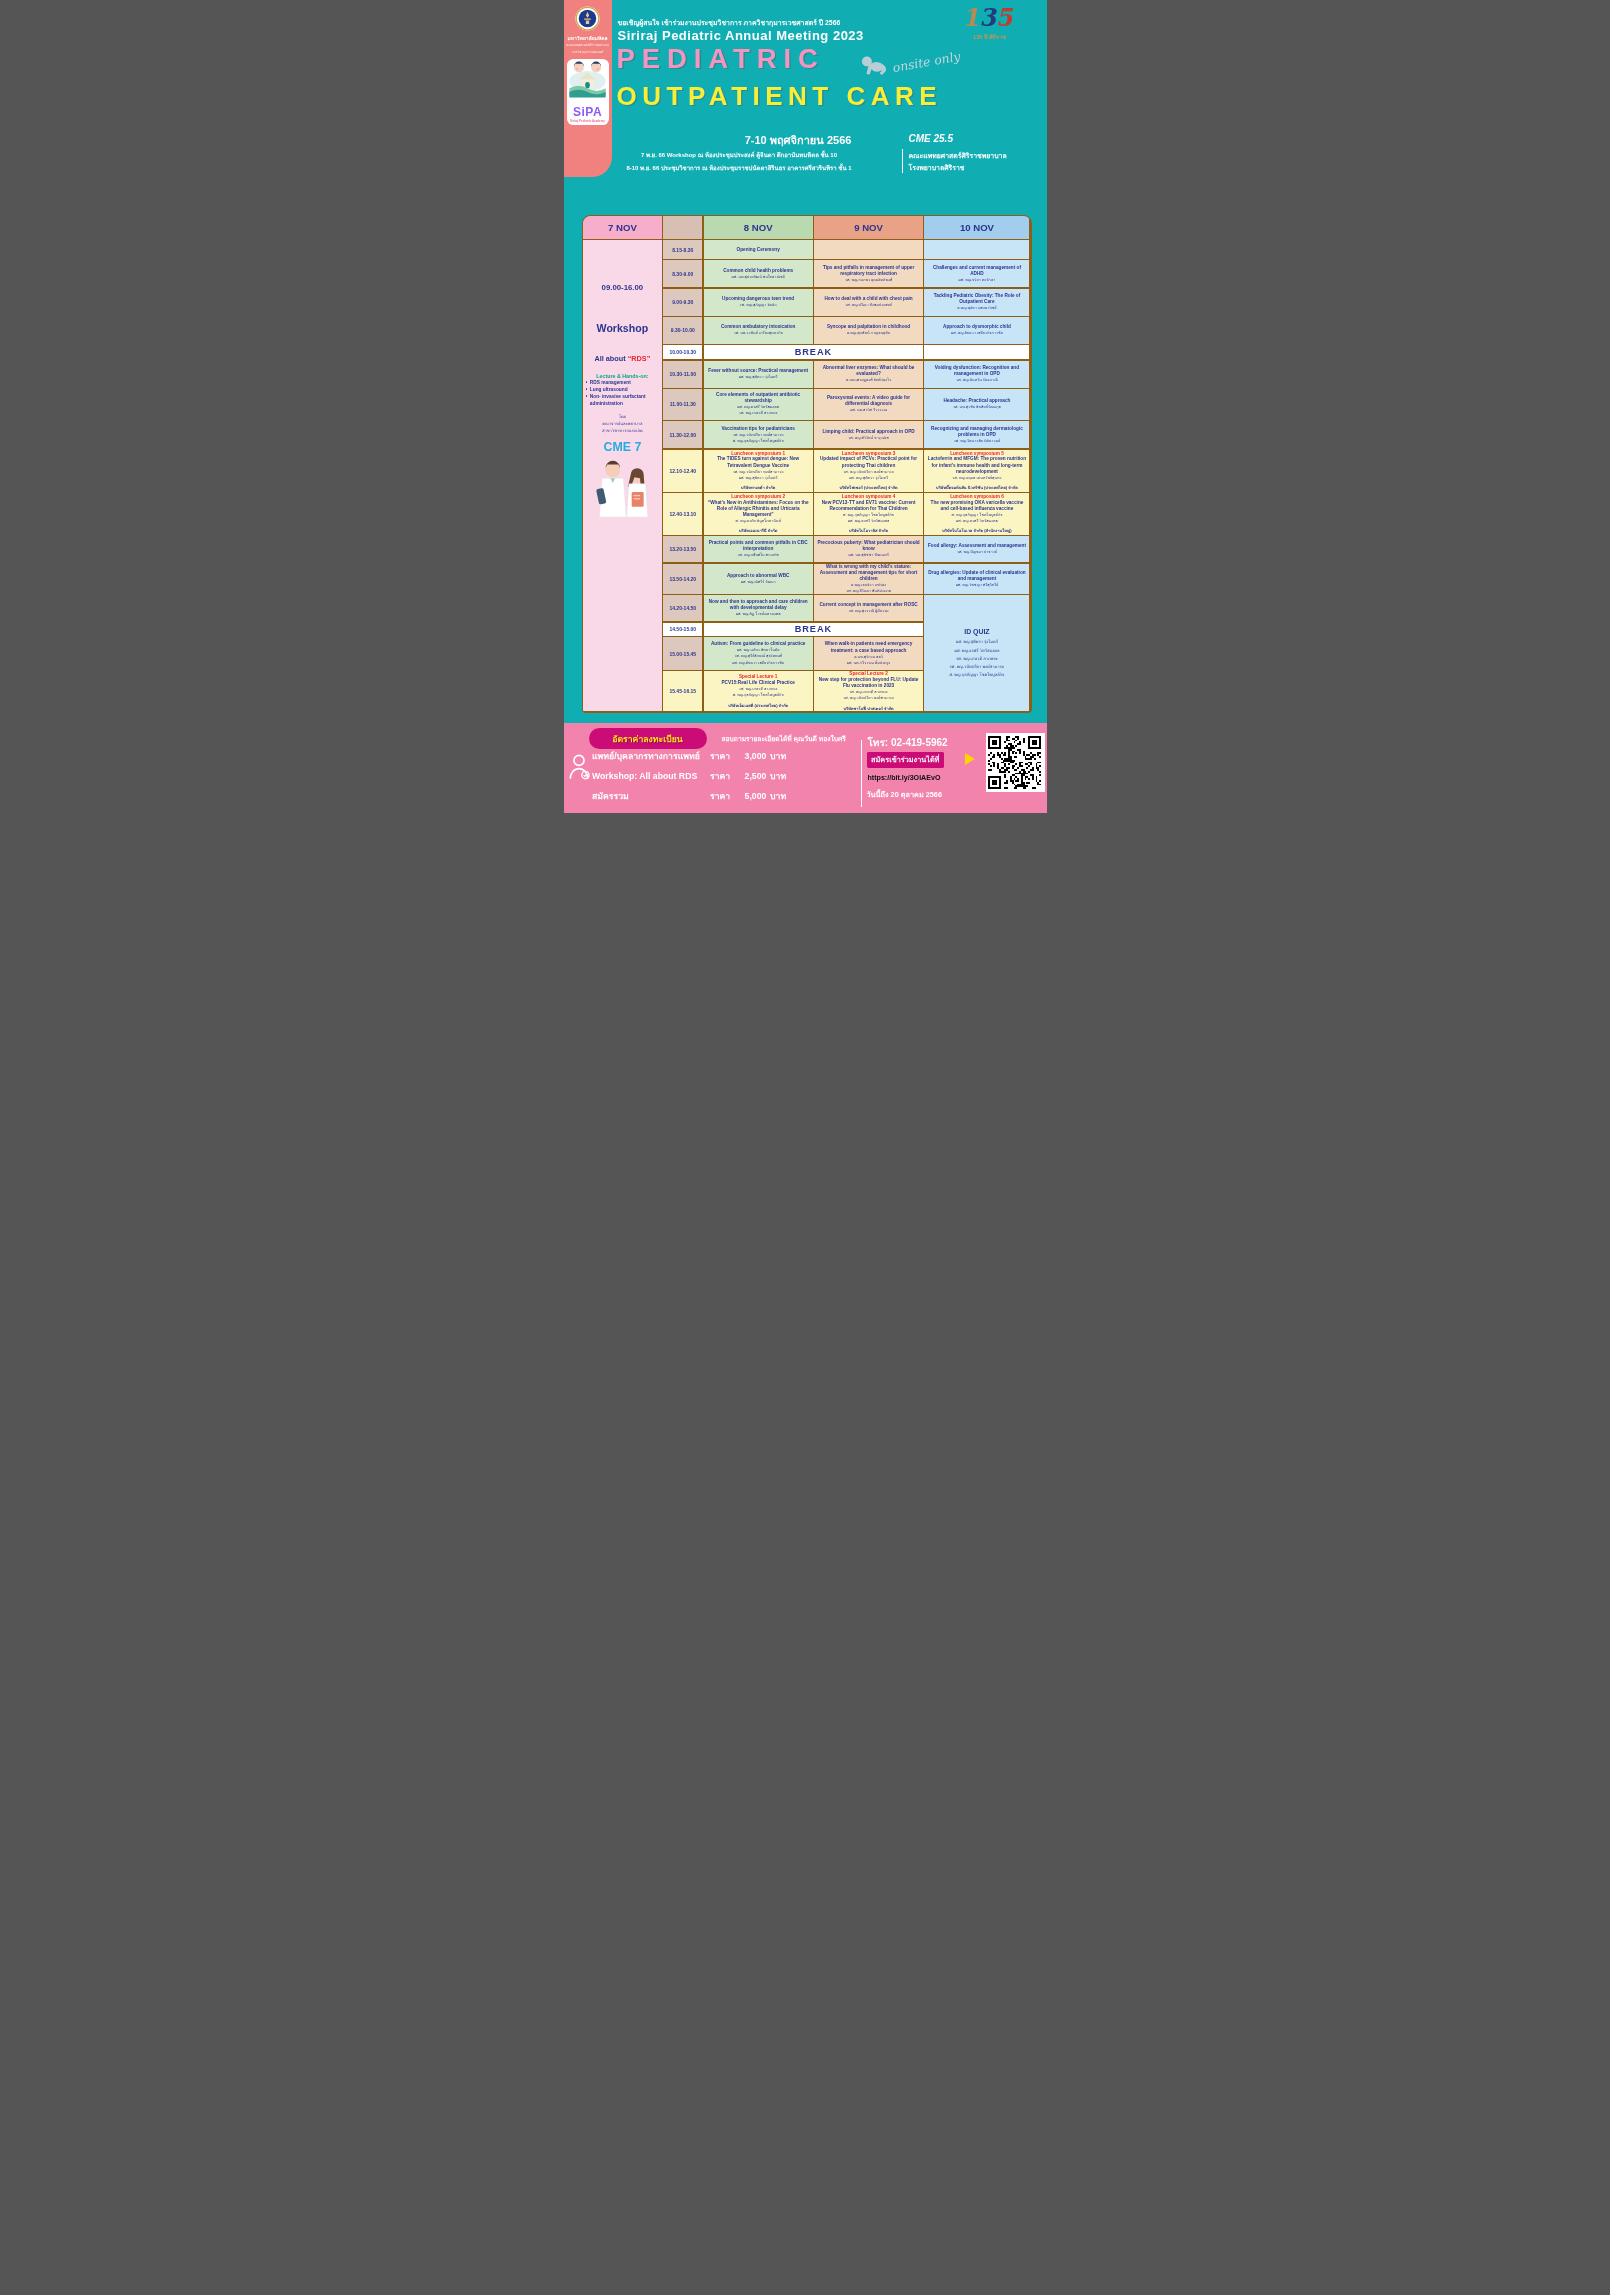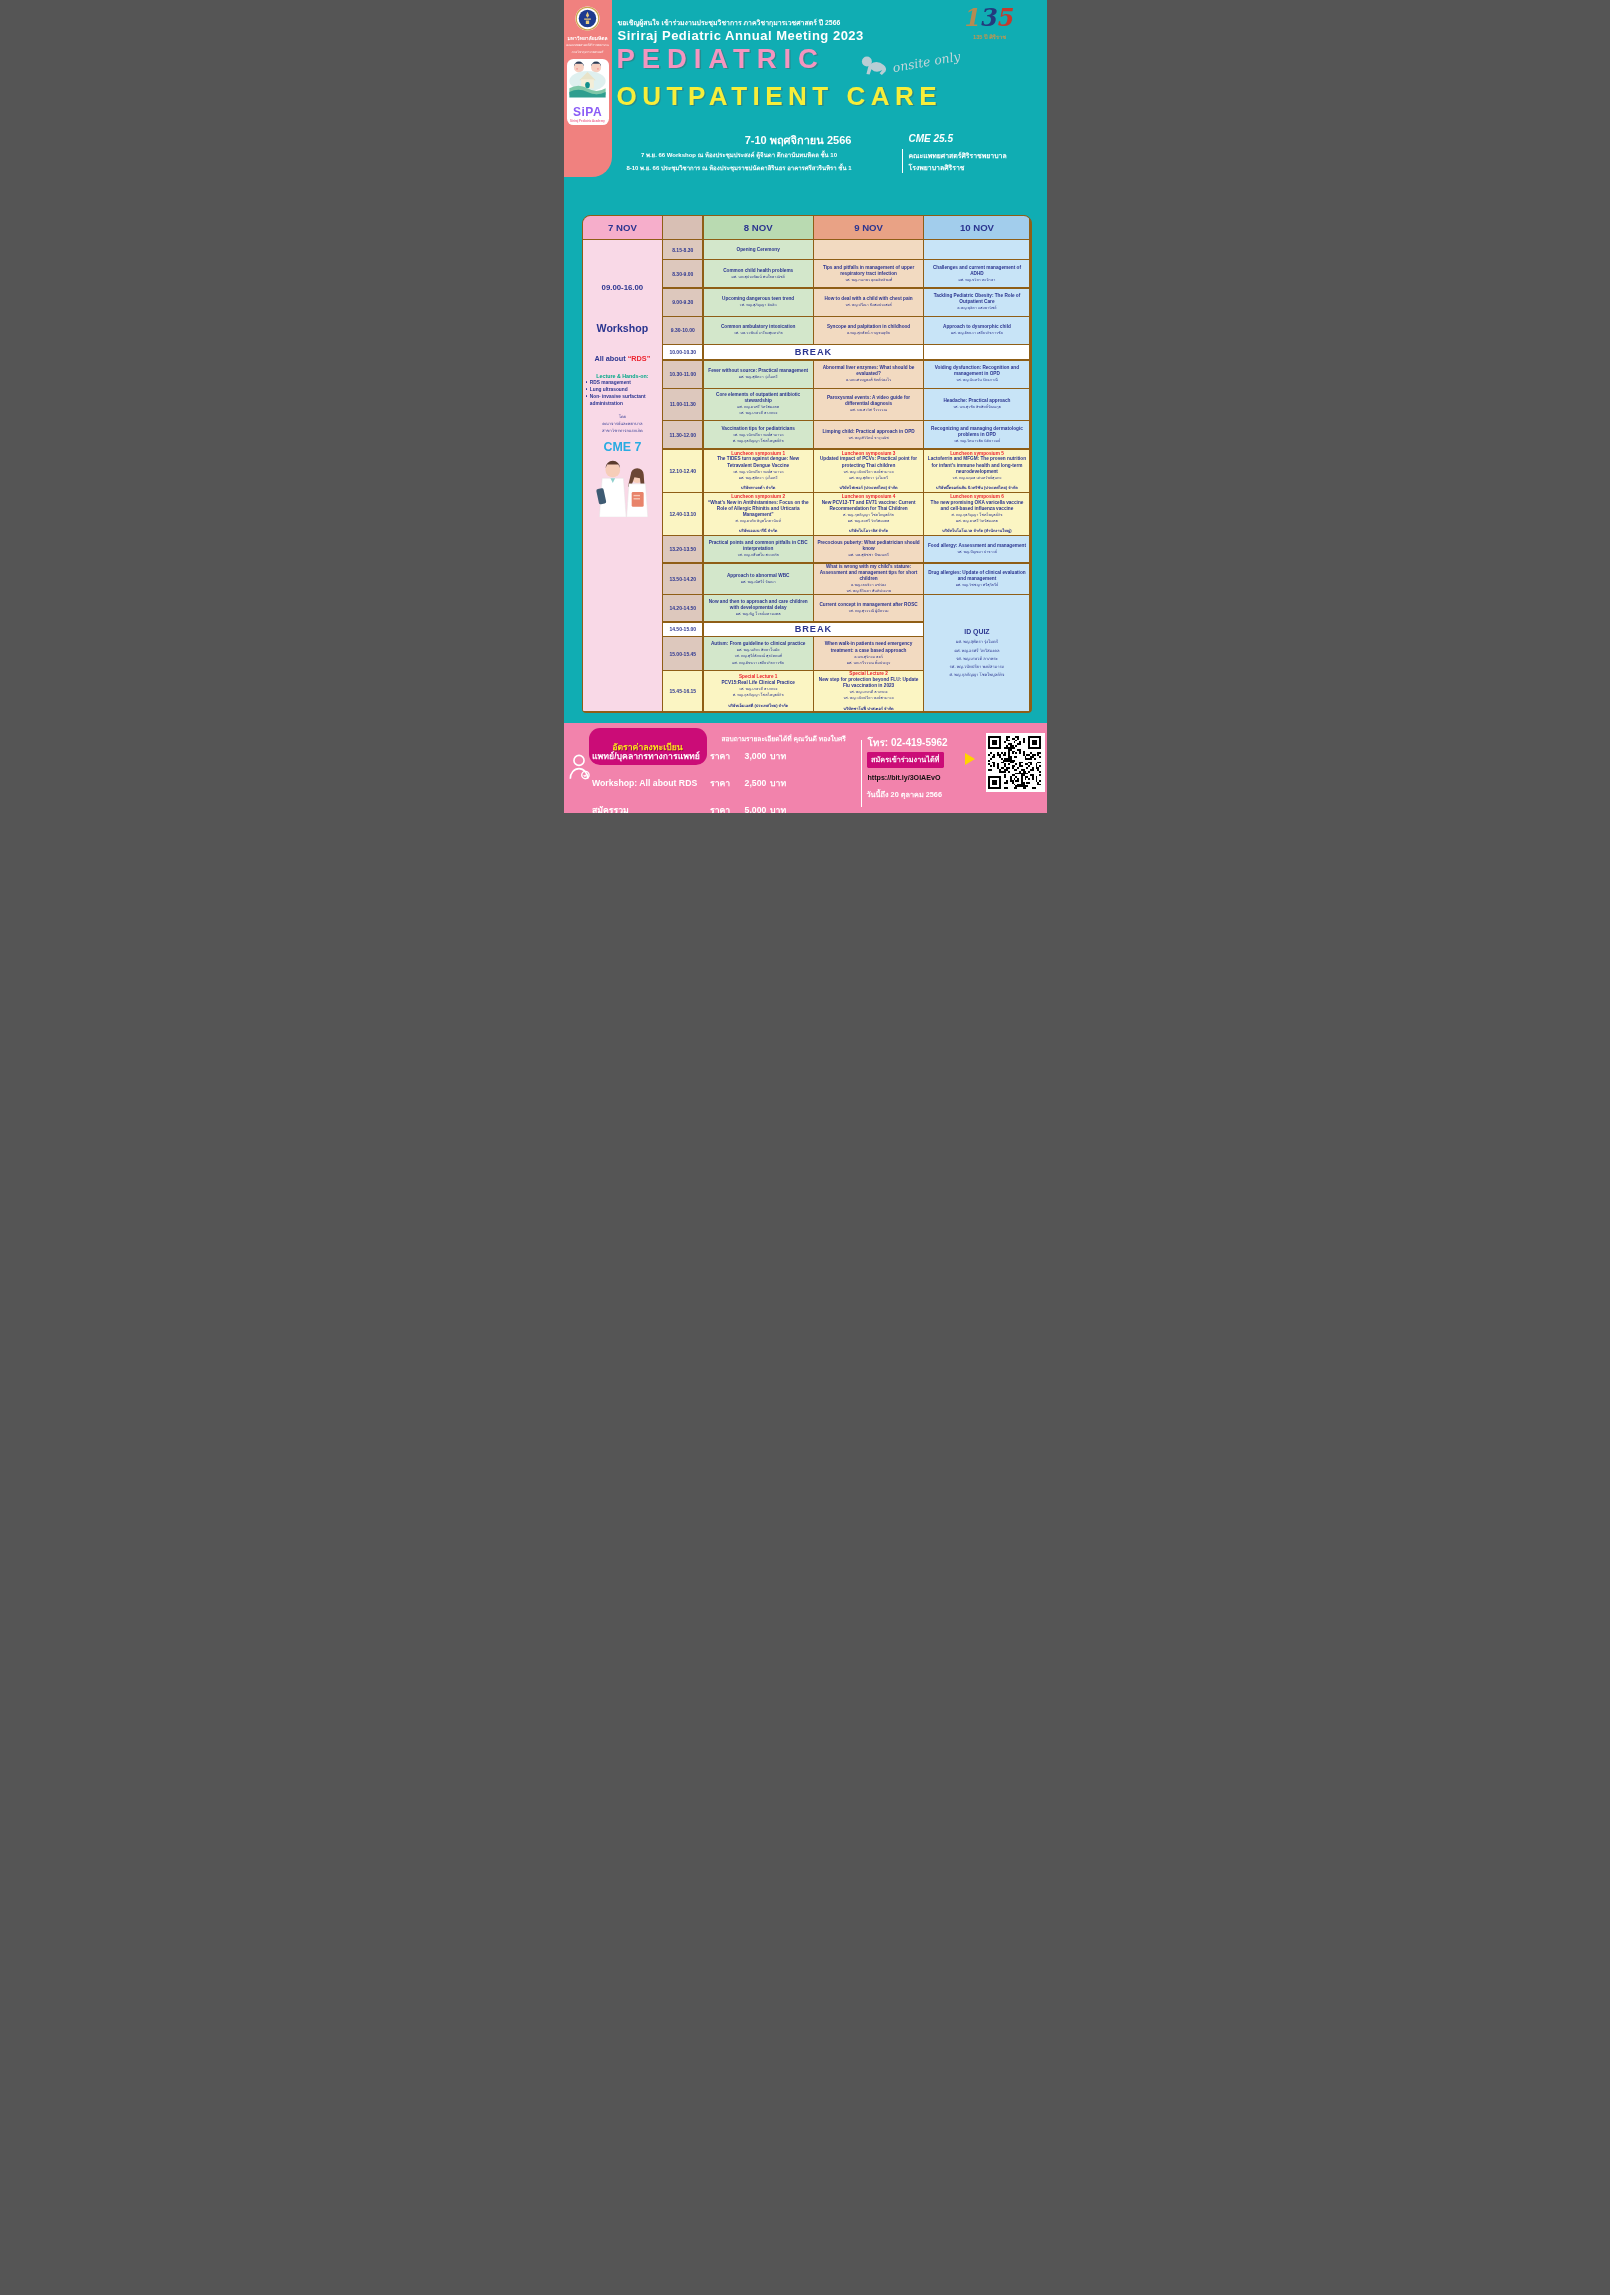--- a/index.html
+++ b/index.html
@@ -71,26 +71,26 @@
   .ws-lh{font-size:5.3px;font-weight:bold;color:var(--lteal);margin-top:10px;}
   .ws-bullets{list-style:none;text-align:left;margin-top:0.9px;}
   .ws-bullets li{font-size:4.8px;font-weight:bold;color:var(--navy);line-height:1.45;position:relative;padding-left:4.1px;}
   .ws-bullets li::before{content:"";position:absolute;left:0;top:1.4px;width:1.8px;height:1.8px;border-radius:50%;background:var(--navy);}
   .ws-by{font-size:4.1px;color:var(--navy);margin-top:6.4px;line-height:1.7;}
   .ws-cme{font-size:12.4px;font-weight:800;color:var(--cme7);margin-top:4.6px;}
   .docs{margin-top:4.6px;}
 
   
   .footer{position:absolute;left:0;top:723px;width:483px;height:90px;background:var(--fpink);}
-  .badge{position:absolute;left:25px;top:5px;width:118px;height:37px;background:var(--magenta);border-radius:11px;
+  .badge{position:absolute;left:25px;top:5px;width:118px;height:21px;background:var(--magenta);border-radius:11px;
     display:flex;align-items:center;justify-content:center;font-size:8.7px;font-weight:800;color:#ffe31b;
     text-shadow:0.7px 0.7px 0 rgba(90,0,50,.55);}
   .contact{position:absolute;left:158px;top:9.6px;font-size:6.7px;font-weight:bold;color:#fff;}
   .person{position:absolute;left:4.6px;top:30px;}
-  .prices{position:absolute;left:28.5px;top:26px;display:flex;flex-direction:column;gap:13px;}
+  .prices{position:absolute;left:28.5px;top:26px;display:flex;flex-direction:column;gap:6px;}
   .price-row{display:grid;grid-template-columns:118px 27px 33px 22px;align-items:baseline;
     font-size:8.7px;font-weight:bold;color:#fff;}
   .price-row .pv{text-align:right;padding-right:3.7px;}
   .fdiv{position:absolute;left:297px;top:16.5px;width:0.9px;height:67px;background:#fff;}
   .phone{position:absolute;left:304px;top:12px;font-size:10px;font-weight:bold;color:#fff;}
   .reg-label{position:absolute;left:303px;top:29px;background:var(--magenta);color:#fff;font-size:7.3px;
     font-weight:bold;padding:2.3px 4.6px;border-radius:1.4px;}
   .reg-arrow{position:absolute;left:401px;top:30px;width:0;height:0;border-top:6.4px solid transparent;
     border-bottom:6.4px solid transparent;border-left:10px solid #ffd400;}
   .url{position:absolute;left:304px;top:51px;font-size:7.1px;font-weight:bold;color:#111;}

